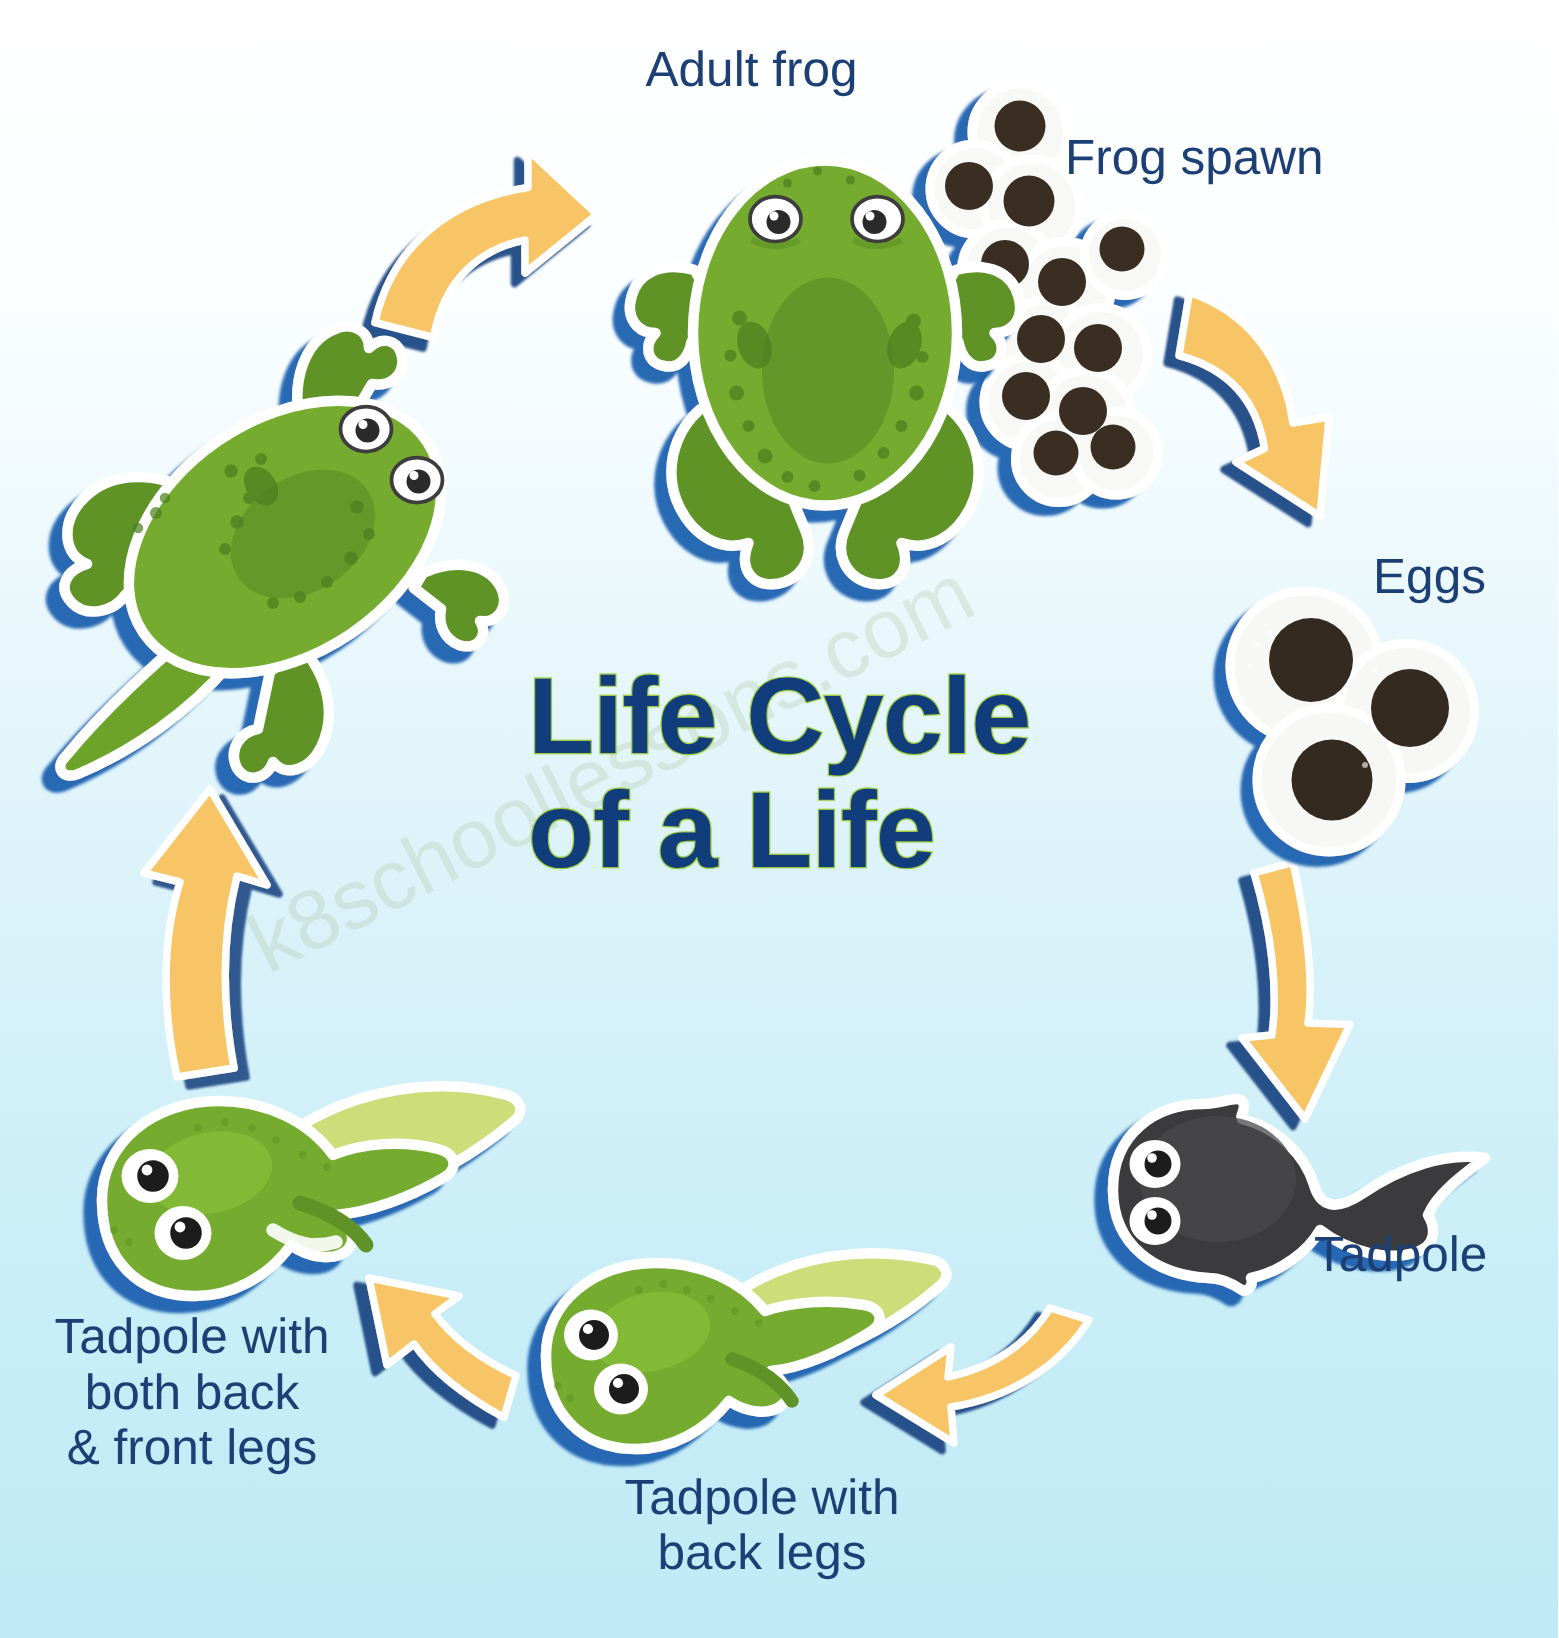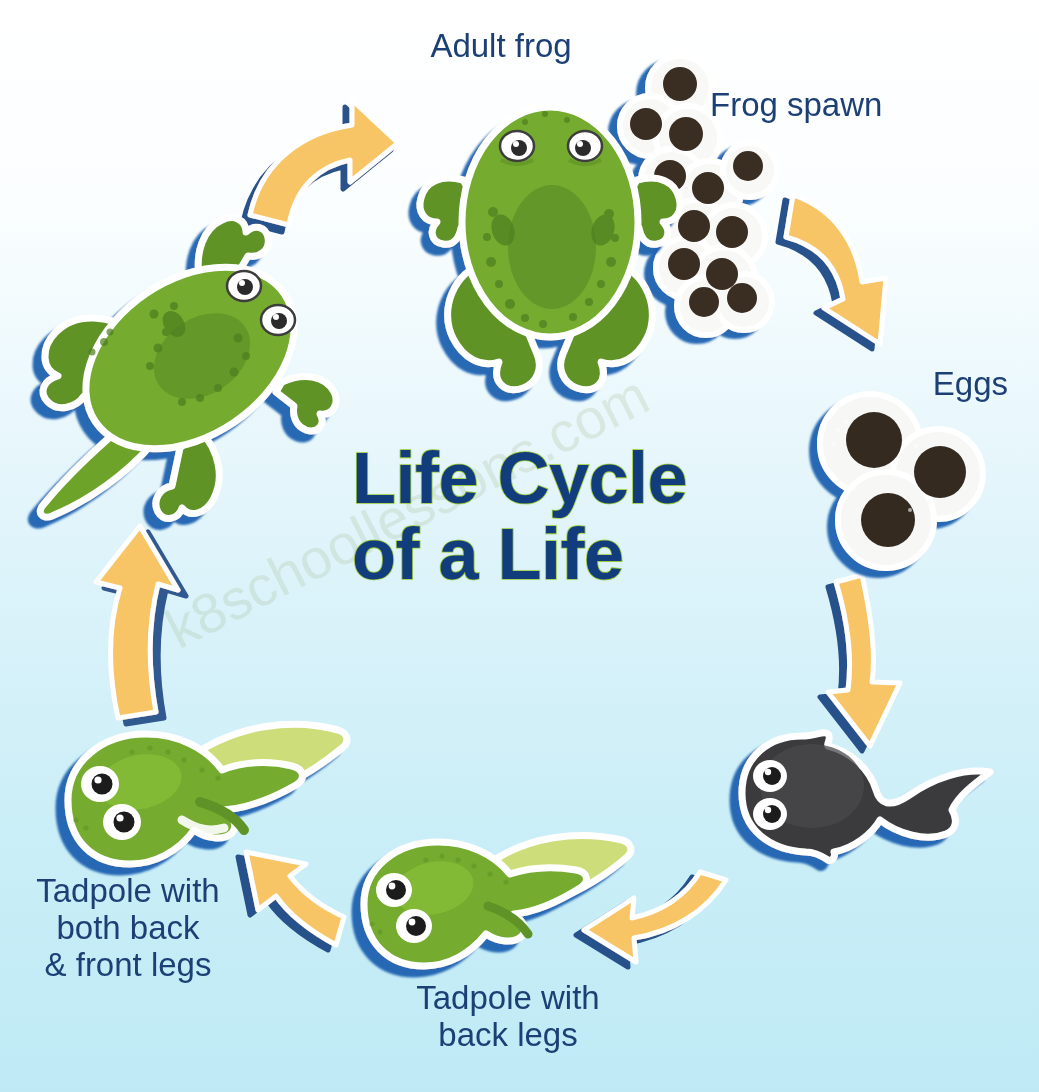--- a/index.html
+++ b/index.html
@@ -67,21 +67,21 @@
     color: #1c4076;
     font-size: 33px;
     font-weight: 500;
     line-height: 1.12;
     text-align: center;
     white-space: pre-line;
     z-index: 9;
   }
   #label-adult-frog { left: 406px; top: 28px; width: 190px; }
   #label-frog-spawn { left: 710px; top: 87px; width: 190px; text-align: left; }
-  #label-eggs       { left: 898px; top: 366px; width: 110px; text-align: right; }
+  #label-eggs       { left: 898px; top: 366px; width: 110px; text-align: center; }
   #label-tadpole    { left: 876px; top: 818px; width: 160px; text-align: left; }
   #label-tadpole-back-legs { left: 383px; top: 980px; width: 250px; }
   #label-tadpole-both-legs { left: 8px;  top: 873px; width: 240px; }
   #label-froglet    { left: 48px;  top: 105px; width: 200px; }
 
   
   .art { position: absolute; z-index: 5; }
   svg { display: block; overflow: visible; }
 </style>
 </head>
@@ -448,20 +448,21 @@
     <div class="tline">Life Cycle</div>
     <div class="tline">of a Life</div>
   </div>
 
   <div class="label" id="label-adult-frog">Adult frog</div>
 
   <div class="label" id="label-frog-spawn">Frog spawn</div>
 
   <div class="label" id="label-eggs">Eggs</div>
 
+  <div class="label" id="label-tadpole">Tadpole</div>
 
   <div class="label" id="label-tadpole-back-legs">Tadpole with
 back legs</div>
 
   <div class="label" id="label-tadpole-both-legs">Tadpole with
 both back
 &amp; front legs</div>
 
 
 </div>

